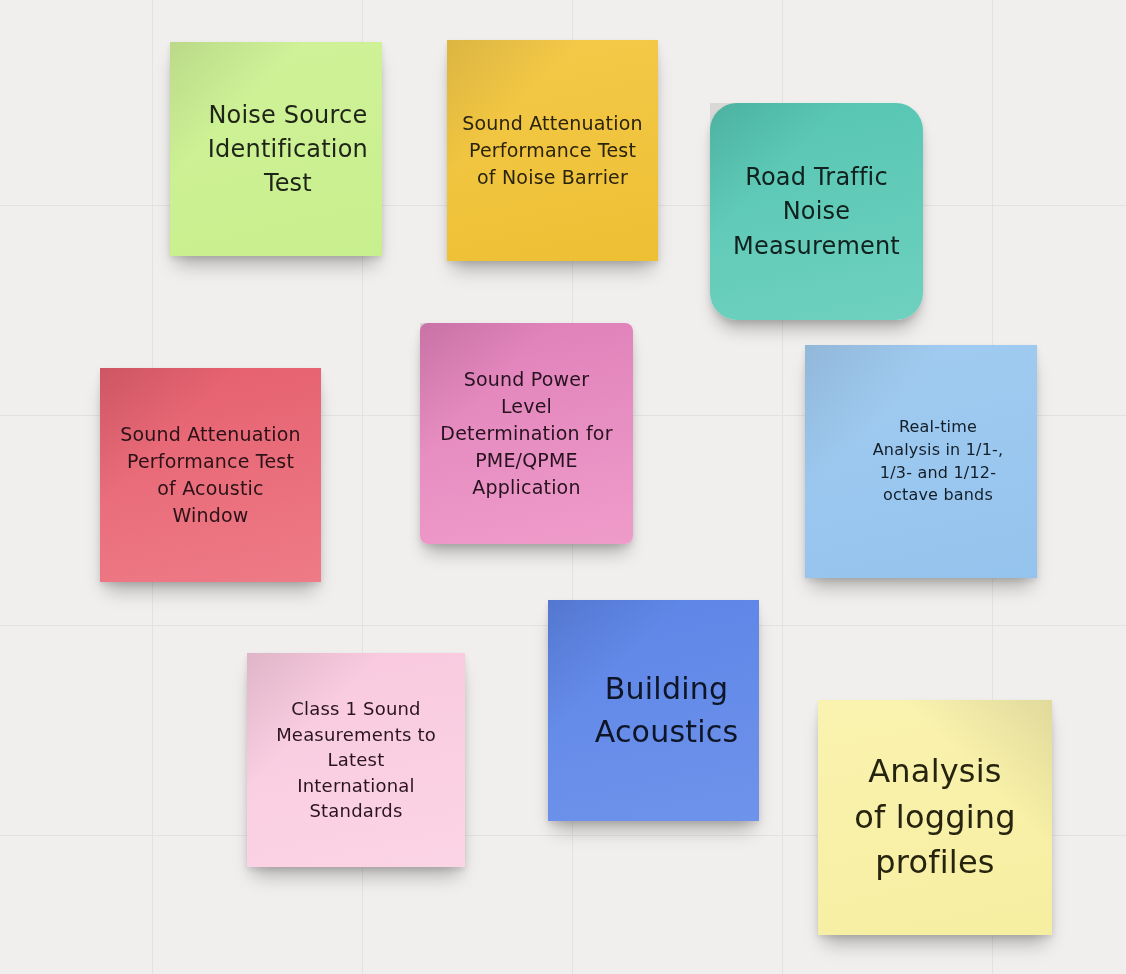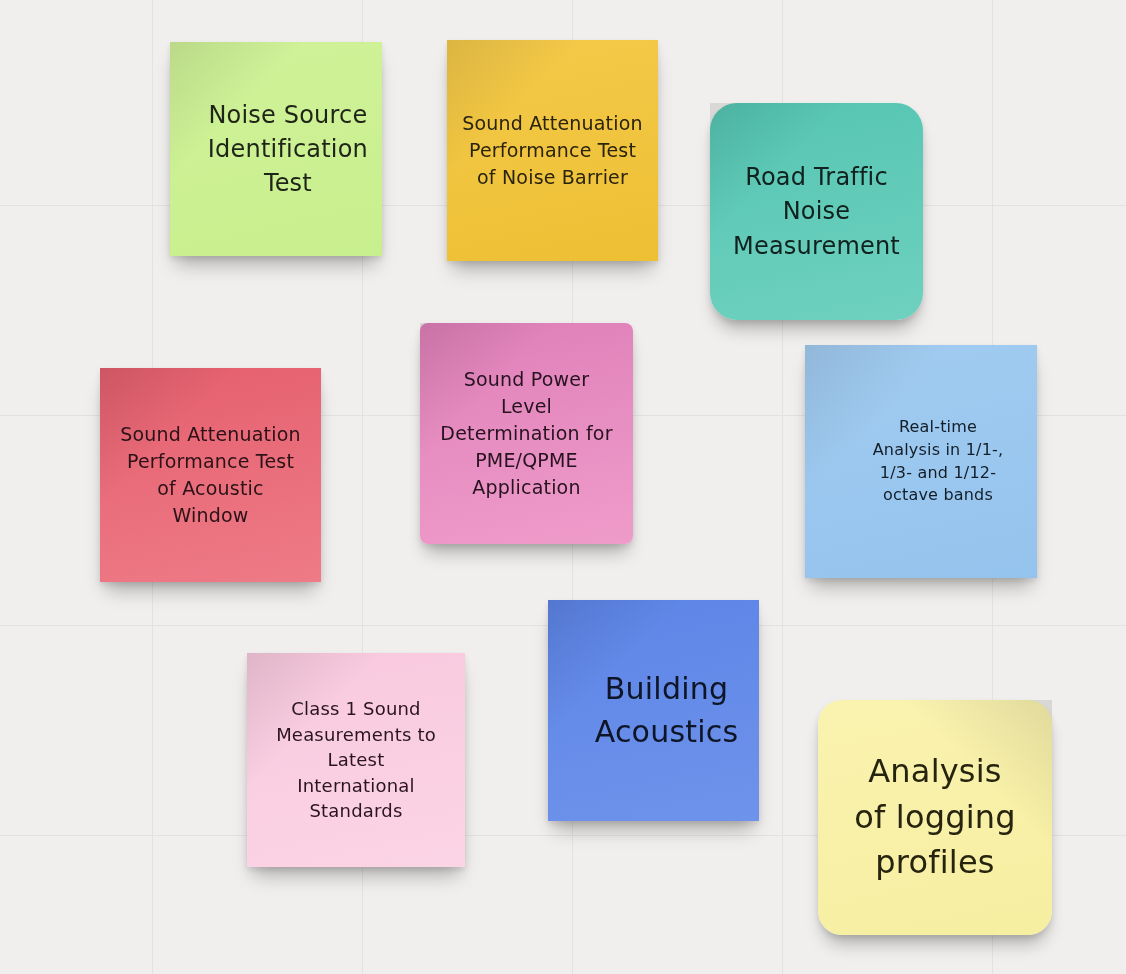--- a/index.html
+++ b/index.html
@@ -113,19 +113,19 @@
 Latest
 International
 Standards</div>
   </div>
 
   <div class="note n8" style="background: linear-gradient(168deg, rgb(93, 133, 231), rgb(110, 147, 235)); color: rgb(14, 21, 38); padding-left: 40px;">
     <div class="note-text">Building
 Acoustics</div>
   </div>
 
-  <div class="note n9" style="background: linear-gradient(168deg, rgb(250, 243, 176), rgb(246, 238, 160)); color: rgb(38, 36, 15); border-radius: 24px;">
+  <div class="note n9" style="background: linear-gradient(168deg, rgb(250, 243, 176), rgb(246, 238, 160)); color: rgb(38, 36, 15);">
     <div class="note-text">Analysis
 of logging
 profiles</div>
   </div>
 
 </div>
 
 </body></html>

